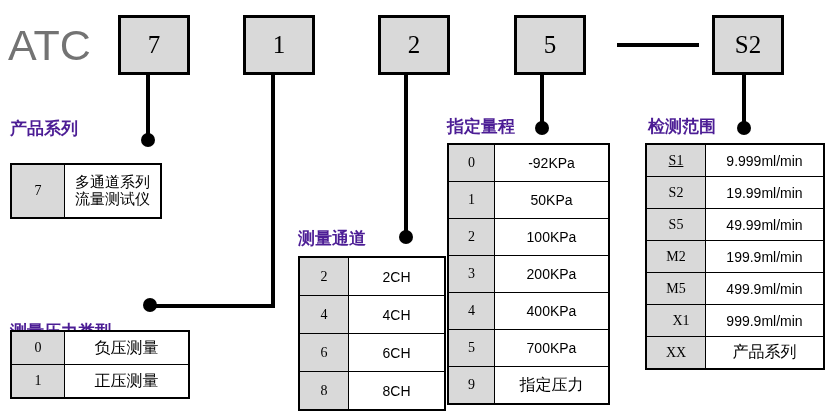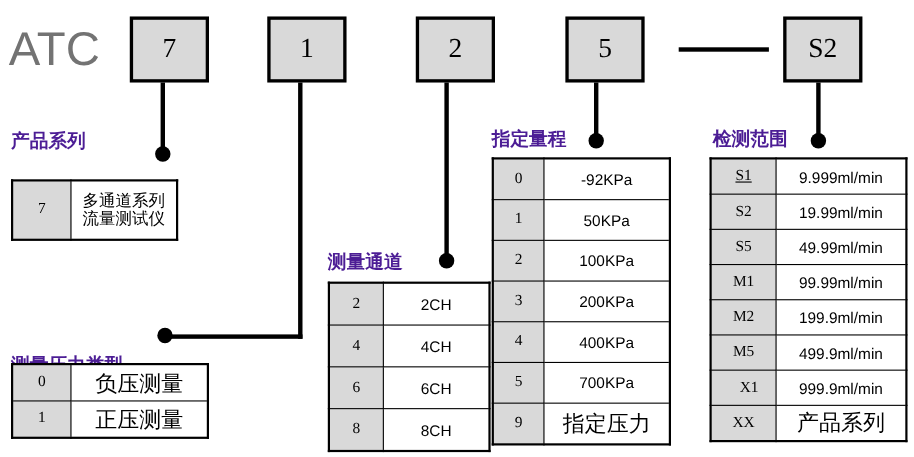--- a/index.html
+++ b/index.html
@@ -99,21 +99,21 @@
     font-family: "Liberation Serif", "DejaVu Serif", serif;
     font-size: 14px;
   }
   .ltable td.desc {
     background: #ffffff;
     font-family: Liberation Sans, sans-serif;
     font-size: 14px;
   }
   .ltable td.desc.cjk {
     font-family: "DejaVu Sans", "Liberation Sans", sans-serif;
-    font-size: 20px;
+    font-size: 16px;
   }
   .ltable td.desc.cjk2 {
     font-family: "DejaVu Sans", "Liberation Sans", sans-serif;
     font-size: 15px;
     line-height: 1.15;
     border-radius: 20px;
   }
 </style>
 </head>
 <body>
@@ -247,24 +247,20 @@
       </tr>
       <tr>
         <td class="code" style="height:31px;">S2</td>
         <td class="desc">19.99ml/min</td>
       </tr>
       <tr>
         <td class="code" style="height:31px;">S5</td>
         <td class="desc">49.99ml/min</td>
       </tr>
       <tr>
-        <td class="code" style="height:31px;">M1</td>
-        <td class="desc">99.99ml/min</td>
-      </tr>
-      <tr>
         <td class="code" style="height:31px;">M2</td>
         <td class="desc">199.9ml/min</td>
       </tr>
       <tr>
         <td class="code" style="height:31px;">M5</td>
         <td class="desc">499.9ml/min</td>
       </tr>
       <tr>
         <td class="code" style="height:31px;padding-left:10px;">X1</td>
         <td class="desc">999.9ml/min</td>

